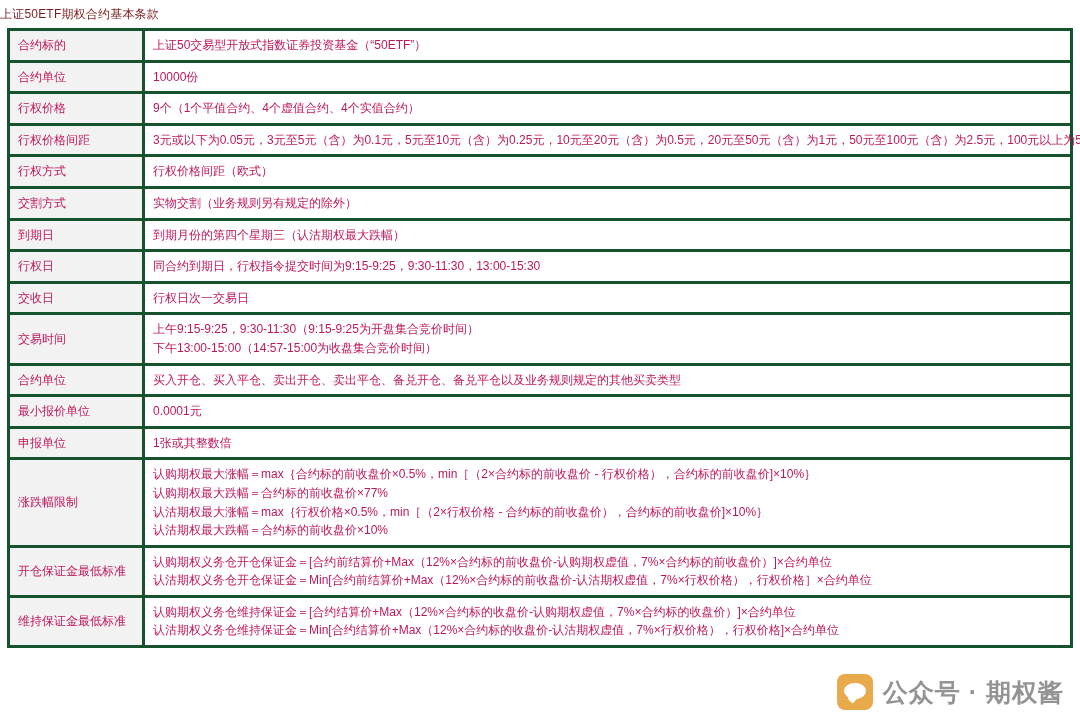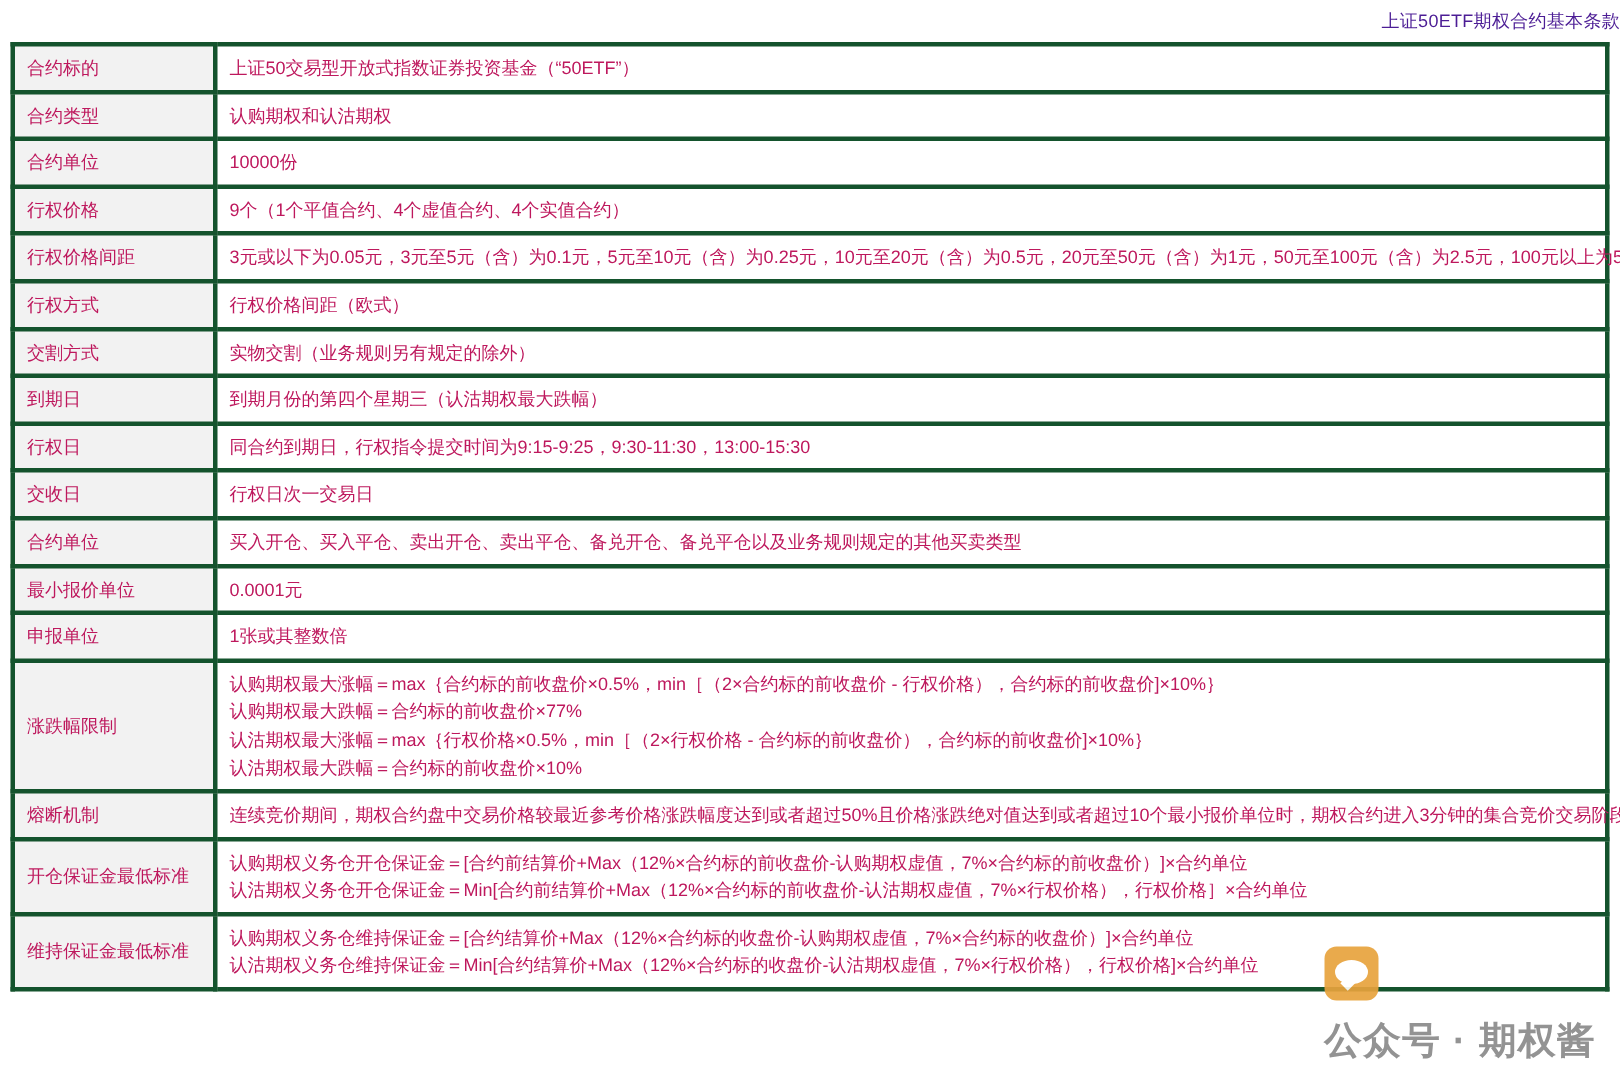--- a/index.html
+++ b/index.html
@@ -9,23 +9,23 @@
   }
   body {
     width: 1080px;
     height: 718px;
     font-family: "Liberation Sans", "DejaVu Sans", sans-serif;
     color: #1a1a1a;
     overflow: hidden;
     position: relative;
   }
   .doc-title {
-    text-align: right;
+    text-align: left;
     font-size: 12px;
-    color: #4c1d95;
+    color: #7f1d1d;
     padding: 6px 0 5px 0;
     letter-spacing: 0.2px;
   }
   table.spec {
     border-collapse: collapse;
     width: 1066px;
     margin: 0 auto;
     table-layout: fixed;
   }
   table.spec td {
@@ -50,24 +50,23 @@
   }
   .value .line {
     display: block;
     white-space: nowrap;
   }
   .watermark {
     position: absolute;
     right: 16px;
     bottom: 8px;
     display: flex;
-    align-items: flex-start;
+    align-items: center;
     gap: 10px;
     opacity: 0.92;
-    flex-direction: column;
   }
   .wm-logo {
     width: 36px;
     height: 36px;
     border-radius: 8px;
     background: #e8a33d;
     position: relative;
     flex: none;
     overflow: hidden;
   }
@@ -106,26 +105,20 @@
 
 <table class="spec">
   <tbody>
       <tr>
         <td class="label">合约标的</td>
         <td class="value">
           <span class="line">上证50交易型开放式指数证券投资基金（“50ETF”）</span>
         </td>
       </tr>
       <tr>
-        <td class="label">合约类型</td>
-        <td class="value">
-          <span class="line">认购期权和认沽期权</span>
-        </td>
-      </tr>
-      <tr>
         <td class="label">合约单位</td>
         <td class="value">
           <span class="line">10000份</span>
         </td>
       </tr>
       <tr>
         <td class="label">行权价格</td>
         <td class="value">
           <span class="line">9个（1个平值合约、4个虚值合约、4个实值合约）</span>
         </td>
@@ -157,20 +150,27 @@
       <tr>
         <td class="label">行权日</td>
         <td class="value">
           <span class="line">同合约到期日，行权指令提交时间为9:15-9:25，9:30-11:30，13:00-15:30</span>
         </td>
       </tr>
       <tr>
         <td class="label">交收日</td>
         <td class="value">
           <span class="line">行权日次一交易日</span>
+        </td>
+      </tr>
+      <tr>
+        <td class="label">交易时间</td>
+        <td class="value">
+          <span class="line">上午9:15-9:25，9:30-11:30（9:15-9:25为开盘集合竞价时间）</span>
+          <span class="line">下午13:00-15:00（14:57-15:00为收盘集合竞价时间）</span>
         </td>
       </tr>
       <tr>
         <td class="label">合约单位</td>
         <td class="value">
           <span class="line">买入开仓、买入平仓、卖出开仓、卖出平仓、备兑开仓、备兑平仓以及业务规则规定的其他买卖类型</span>
         </td>
       </tr>
       <tr>
         <td class="label">最小报价单位</td>
@@ -187,26 +187,20 @@
       <tr>
         <td class="label">涨跌幅限制</td>
         <td class="value">
           <span class="line">认购期权最大涨幅＝max｛合约标的前收盘价×0.5%，min［（2×合约标的前收盘价 - 行权价格），合约标的前收盘价]×10%｝</span>
           <span class="line">认购期权最大跌幅＝合约标的前收盘价×77%</span>
           <span class="line">认沽期权最大涨幅＝max｛行权价格×0.5%，min［（2×行权价格 - 合约标的前收盘价），合约标的前收盘价]×10%｝</span>
           <span class="line">认沽期权最大跌幅＝合约标的前收盘价×10%</span>
         </td>
       </tr>
       <tr>
-        <td class="label">熔断机制</td>
-        <td class="value">
-          <span class="line">连续竞价期间，期权合约盘中交易价格较最近参考价格涨跌幅度达到或者超过50%且价格涨跌绝对值达到或者超过10个最小报价单位时，期权合约进入3分钟的集合竞价交易阶段</span>
-        </td>
-      </tr>
-      <tr>
         <td class="label">开仓保证金最低标准</td>
         <td class="value">
           <span class="line">认购期权义务仓开仓保证金＝[合约前结算价+Max（12%×合约标的前收盘价-认购期权虚值，7%×合约标的前收盘价）]×合约单位</span>
           <span class="line">认沽期权义务仓开仓保证金＝Min[合约前结算价+Max（12%×合约标的前收盘价-认沽期权虚值，7%×行权价格），行权价格］×合约单位</span>
         </td>
       </tr>
       <tr>
         <td class="label">维持保证金最低标准</td>
         <td class="value">
           <span class="line">认购期权义务仓维持保证金＝[合约结算价+Max（12%×合约标的收盘价-认购期权虚值，7%×合约标的收盘价）]×合约单位</span>

